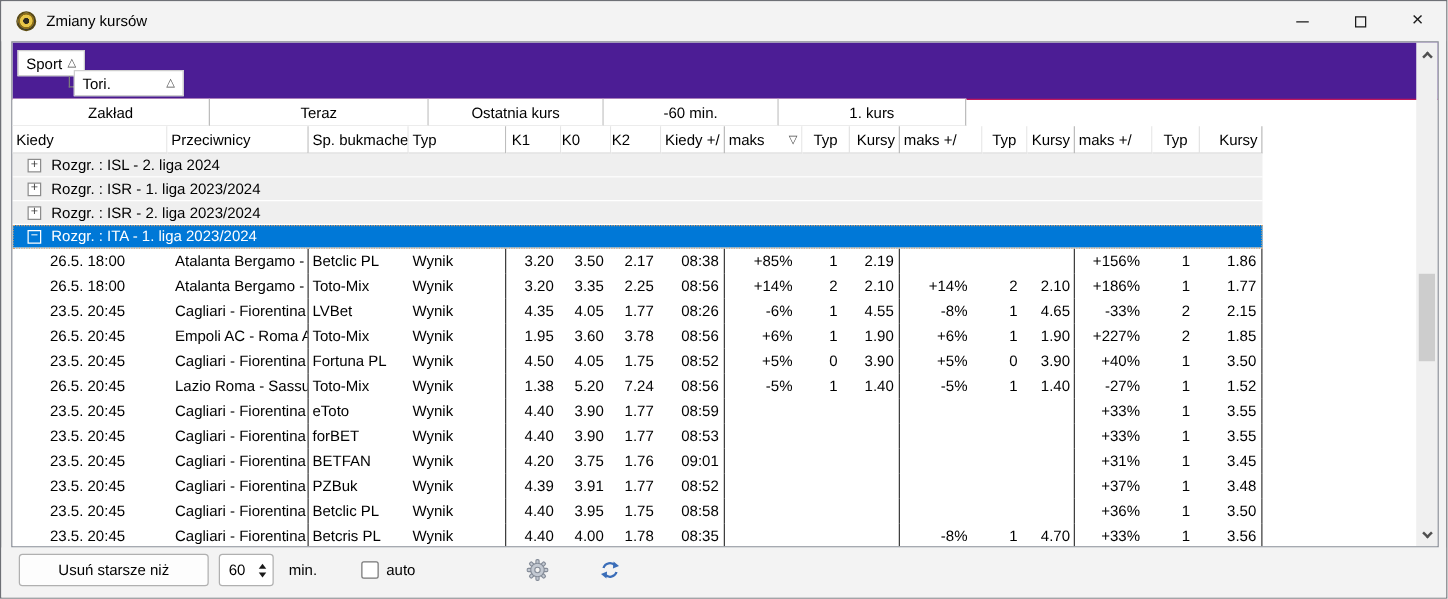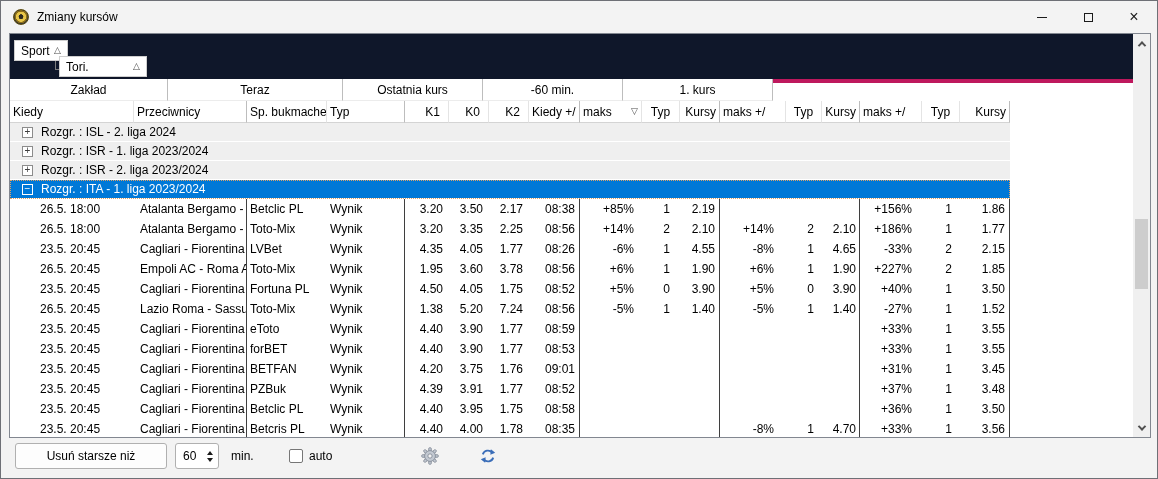--- a/index.html
+++ b/index.html
@@ -15,38 +15,38 @@
     border:1px solid #5c4c10;box-sizing:border-box;}
   .title{font-size:12px;}
   .win-controls{margin-left:auto;display:flex;height:100%;}
   .win-btn{width:46px;height:100%;display:flex;align-items:center;justify-content:center;}
   .glyph-min{width:10px;height:1px;background:#1a1a1a;}
   .glyph-max{width:9px;height:9px;border:1px solid #1a1a1a;box-sizing:border-box;}
   .glyph-close{font-size:16px;line-height:16px;color:#1a1a1a;}
   
   .table-frame{position:absolute;left:8px;top:32px;width:1142px;height:405px;
     background:#fff;border:1px solid #828790;box-sizing:border-box;overflow:hidden;}
-  .groupby-panel{position:absolute;left:0;top:0;right:0;height:45px;background:#0f172a;
-    border-bottom:4px solid #be185d;}
+  .groupby-panel{position:absolute;left:0;top:0;right:0;height:45px;background:#4c1d95;
+    border-bottom:1px solid #be185d;}
   .gb-btn{position:absolute;background:#fff;border:1px solid #cfcfcf;height:21px;box-sizing:border-box;
     display:flex;align-items:center;justify-content:space-between;padding:0 6px;box-shadow:1px 1px 1px rgba(0,0,0,0.06);}
   .gb-sport{left:4px;top:6px;width:54px;}
   .gb-rozgr{left:49px;top:22px;width:88px;}
   .gb-connector{position:absolute;left:45px;top:27px;width:7px;height:8px;
     border-left:1px solid #7d7d7d;border-bottom:1px solid #7d7d7d;}
   .sortg-asc{font-size:9px;color:#4a4a4a;line-height:9px;}
   
   .band-row{position:absolute;left:0;top:45px;display:flex;height:22px;background:#fff;}
   .h1cell{display:flex;align-items:center;justify-content:center;box-sizing:border-box;
     border-right:1px solid #bdbdbd;border-bottom:1px solid #ececec;background:#fff;}
   .header-row{position:absolute;left:0;top:67px;display:flex;height:22px;background:#fff;}
   .h2cell{display:flex;align-items:center;box-sizing:border-box;padding:0 3px;
     border-right:1px solid #e4e4e4;border-bottom:1px solid #d4d4d4;background:#fff;overflow:hidden;white-space:nowrap;}
   .h2cell.dark{border-right-color:#bdbdbd;}
-  .h2cell.a4,.h2cell.a5,.h2cell.a6{justify-content:flex-end;padding-right:8px;}
+  .h2cell.a4,.h2cell.a5,.h2cell.a6{justify-content:flex-end;padding-right:24px;}
   .h2cell.a8{justify-content:space-between;}
   .h2cell.a9,.h2cell.a12,.h2cell.a15{justify-content:center;}
   .h2cell.a10,.h2cell.a13,.h2cell.a16{justify-content:flex-end;}
   .sortg{font-size:9px;color:#4a4a4a;line-height:9px;}
   
   .rows{position:absolute;left:0;top:89px;width:1123px;height:314px;overflow:hidden;background:#fff;}
   .group-row{height:19px;width:1000px;background:#efefef;display:flex;align-items:center;box-sizing:border-box;
     border-bottom:1px solid #fff;}
   .expand-box{margin-left:12px;width:11px;height:11px;box-sizing:border-box;border:1px solid #8c8c8c;background:#fff;
     color:#3f3f3f;font-size:10px;line-height:8px;display:flex;align-items:center;justify-content:center;flex:none;}

